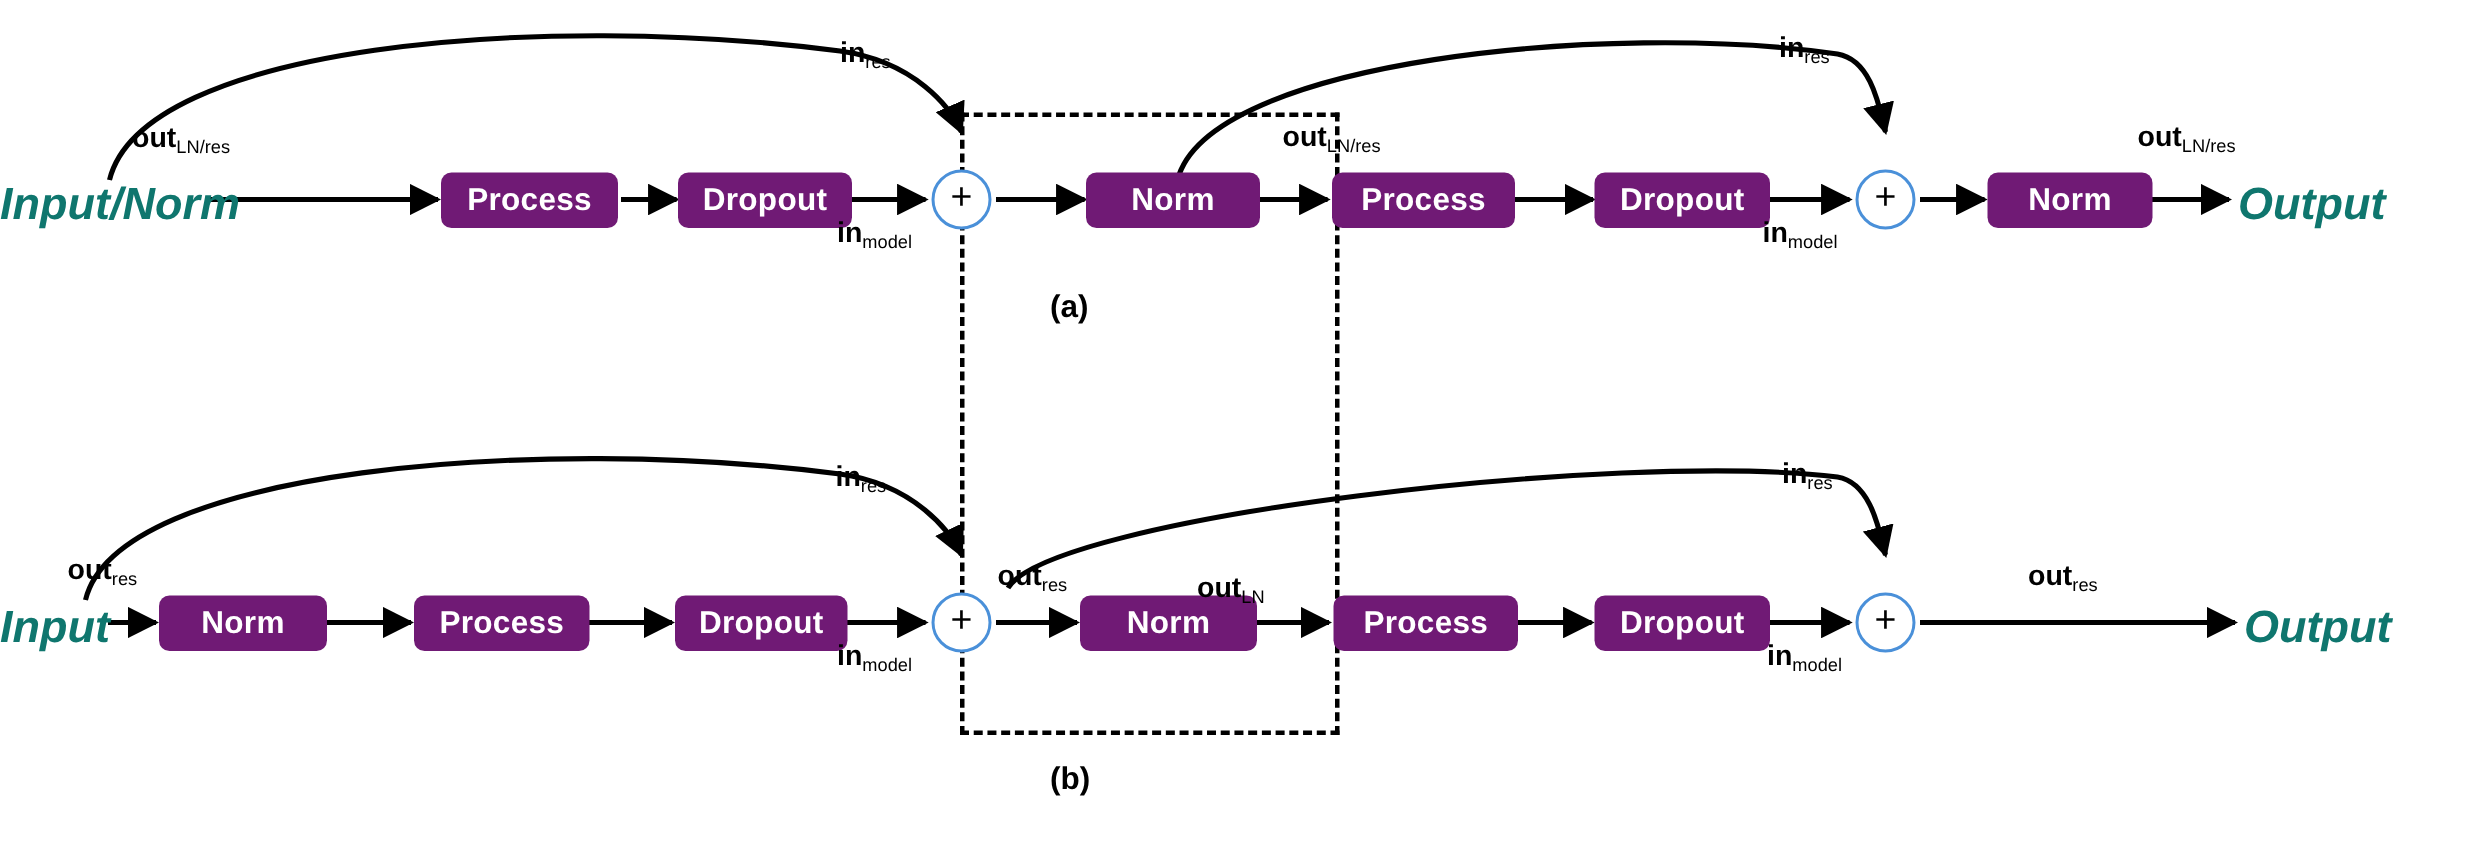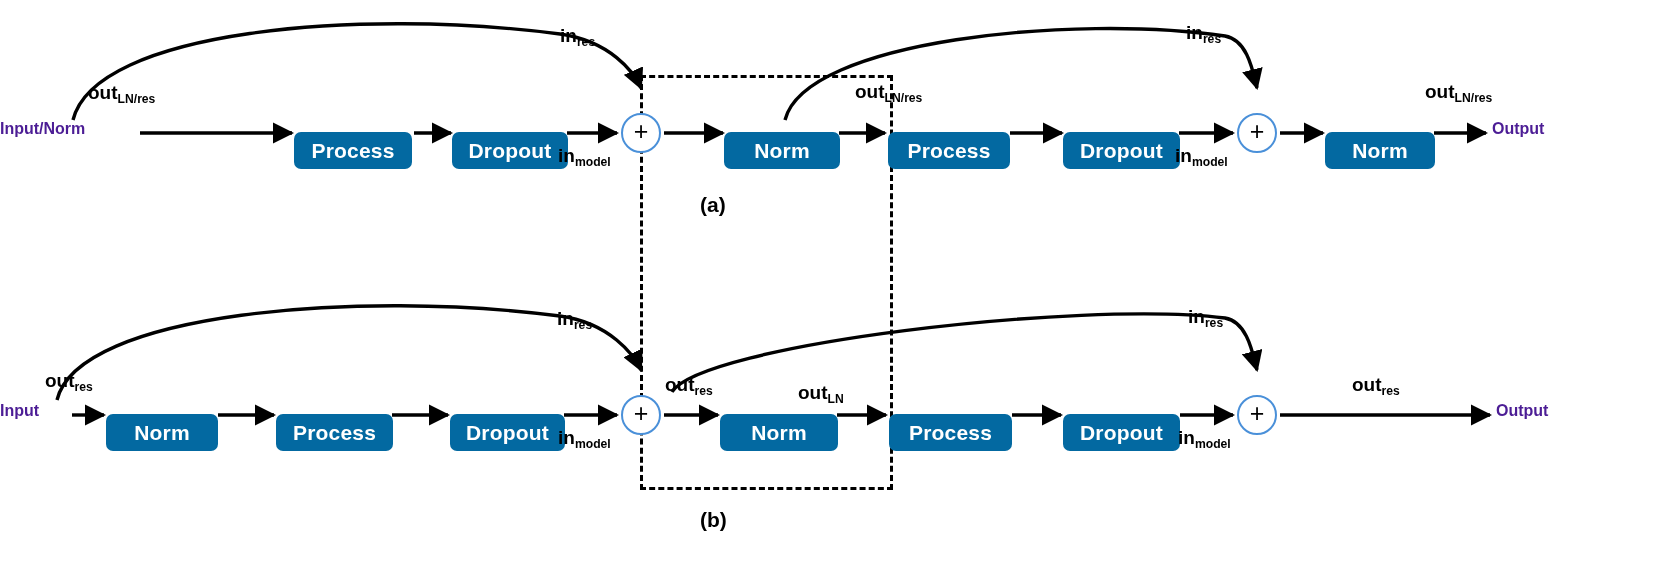--- a/index.html
+++ b/index.html
@@ -19,32 +19,31 @@
   #wires{
     position:absolute;
     left:0; top:0;
     width:1660px; height:572px;
     pointer-events:none;
   }
   
   .node{
     position:absolute;
     box-sizing:border-box;
-    background:#0369a1;
+    background:#701a75;
     border-radius:7px;
     color:#ffffff;
     font-weight:bold;
     font-size:21px;
     letter-spacing:.2px;
     display:flex;
     align-items:center;
     justify-content:center;
     height:37px;
     user-select:none;
-    margin-top:17px;
   }
   
   .plus{
     position:absolute;
     box-sizing:border-box;
     width:40px;height:40px;
     border:2.4px solid #4A90D9;
     border-radius:50%;
     background:#ffffff;
     color:#000000;
@@ -54,38 +53,39 @@
     display:flex;
     align-items:center;
     justify-content:center;
     user-select:none;
   }
   .plus span{position:relative;top:-2px;}
   
   .terminal{
     position:absolute;
     font-weight:bold;
-    font-size:16px;
-    color:#4c1d95;
+    font-size:30px;
+    color:#0f766e;
     white-space:nowrap;
     user-select:none;
+    font-style:italic;
   }
   
   .elabel{
     position:absolute;
     font-weight:bold;
     font-size:19px;
     color:#000000;
     white-space:nowrap;
     user-select:none;
     line-height:1;
   }
   .elabel sub{
     font-size:.64em;
-    font-weight:bold;
+    font-weight:normal;
     vertical-align:baseline;
     position:relative;
     top:.33em;
     letter-spacing:0;
   }
   
   .caption{
     position:absolute;
     font-weight:bold;
     font-size:21px;

